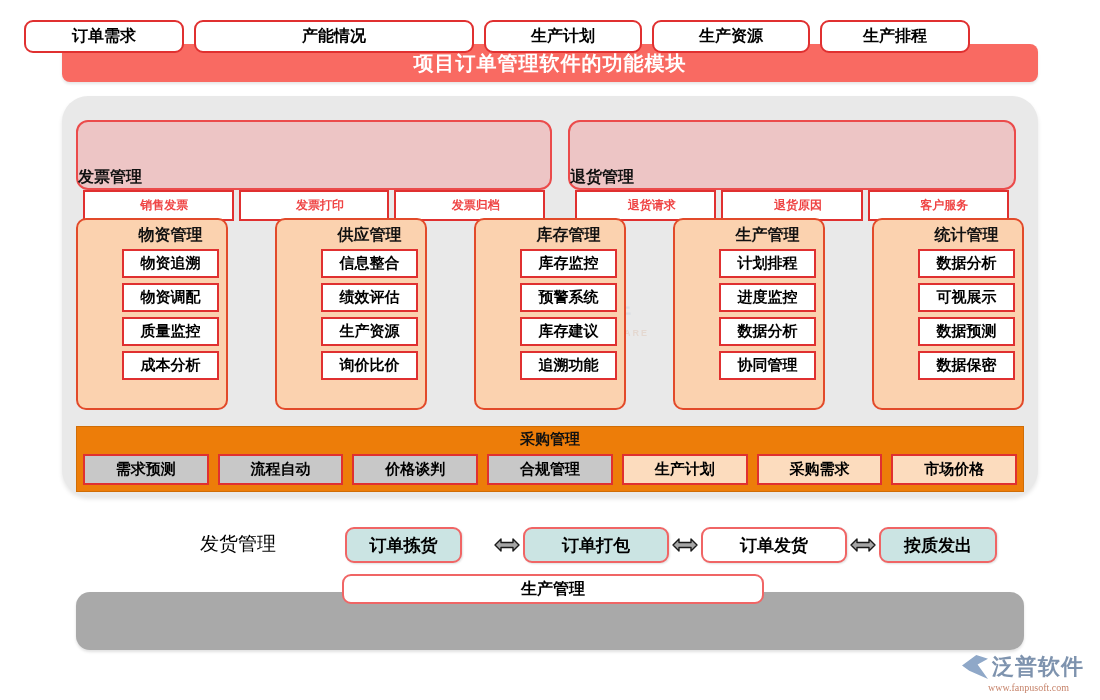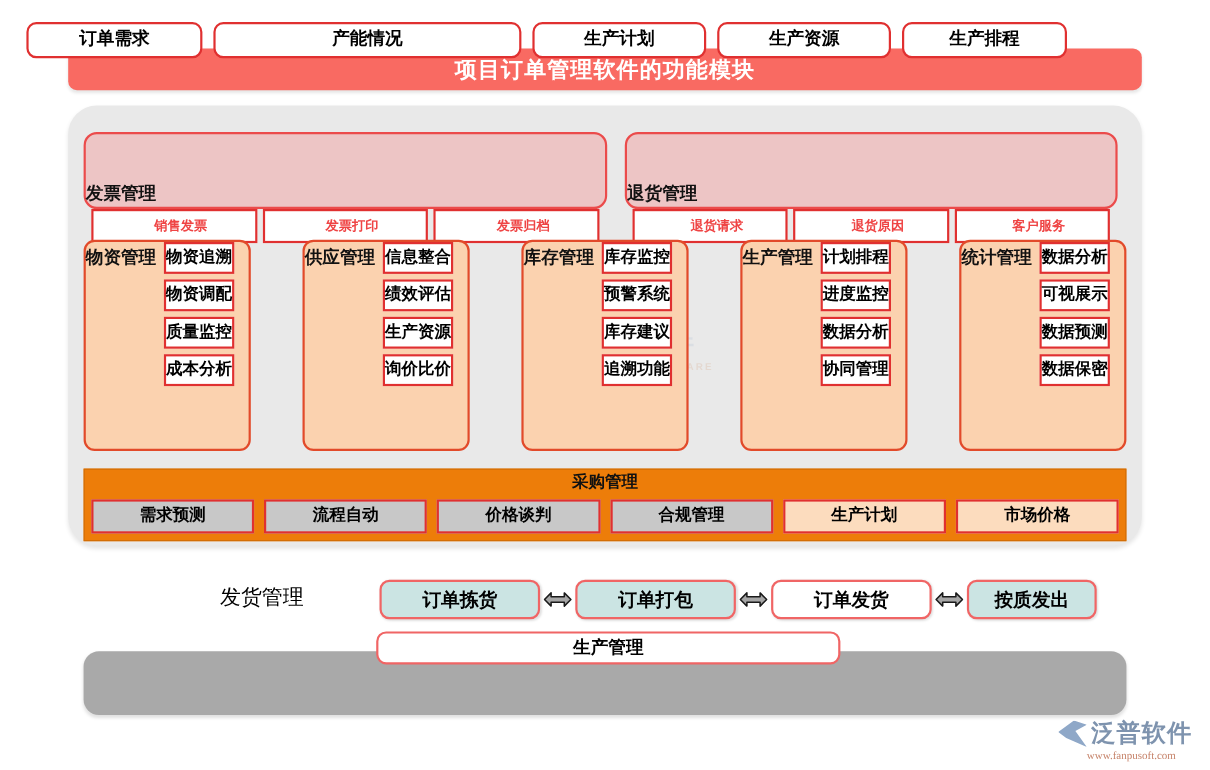--- a/index.html
+++ b/index.html
@@ -68,21 +68,21 @@
     padding: 3px 0 4px 12px; line-height: 20px;
   }
 
   
   .col-peach {
     position: absolute; top: 218px; width: 152px; height: 192px;
     background: #FBD2AF;
     border: 2px solid #E24A2A;
     border-radius: 10px;
     z-index: 10;
-    display: flex; flex-direction: row;
+    display: flex; flex-direction: column; padding-left: 37px;
   }
   .col-head {
     text-align: center; font-size: 16px; font-weight: bold; color: #111;
     padding: 5px 0 4px 0; line-height: 20px;
   }
   .col-list { display: flex; flex-direction: column; gap: 5px; padding: 0 7px 6px 7px; }
   .col-cell {
     background: #ffffff; border: 2px solid #E03030;
     text-align: center; font-size: 15px; font-weight: bold; color: #000;
     padding: 2px 0 3px 0; line-height: 20px;
@@ -266,27 +266,28 @@
   </div>
 
   <div class="purchase-bar">
     <div class="purchase-title">采购管理</div>
     <div class="purchase-items">
       <div class="pc gray">需求预测</div>
       <div class="pc gray">流程自动</div>
       <div class="pc gray">价格谈判</div>
       <div class="pc gray">合规管理</div>
       <div class="pc peach">生产计划</div>
+      <div class="pc peach">采购需求</div>
       <div class="pc peach">市场价格</div>
     </div>
   </div>
 
   <div class="ship-label">发货管理</div>
 
-  <div class="ship-box teal" style="left:345px; width:146px;">订单拣货</div>
+  <div class="ship-box teal" style="left:345px; width:117px;">订单拣货</div>
   <svg class="arrow" style="left:494px;" viewBox="0 0 26 18">
     <path d="M1 9 L7 3 L7 6.5 L19 6.5 L19 3 L25 9 L19 15 L19 11.5 L7 11.5 L7 15 Z" fill="#A6A6A6" stroke="#1a1a1a" stroke-width="1.4" stroke-linejoin="round"></path>
   </svg>
 
   <div class="ship-box teal" style="left:523px; width:146px;">订单打包</div>
   <svg class="arrow" style="left:672px;" viewBox="0 0 26 18">
     <path d="M1 9 L7 3 L7 6.5 L19 6.5 L19 3 L25 9 L19 15 L19 11.5 L7 11.5 L7 15 Z" fill="#A6A6A6" stroke="#1a1a1a" stroke-width="1.4" stroke-linejoin="round"></path>
   </svg>
 
   <div class="ship-box white" style="left:701px; width:146px;">订单发货</div>

